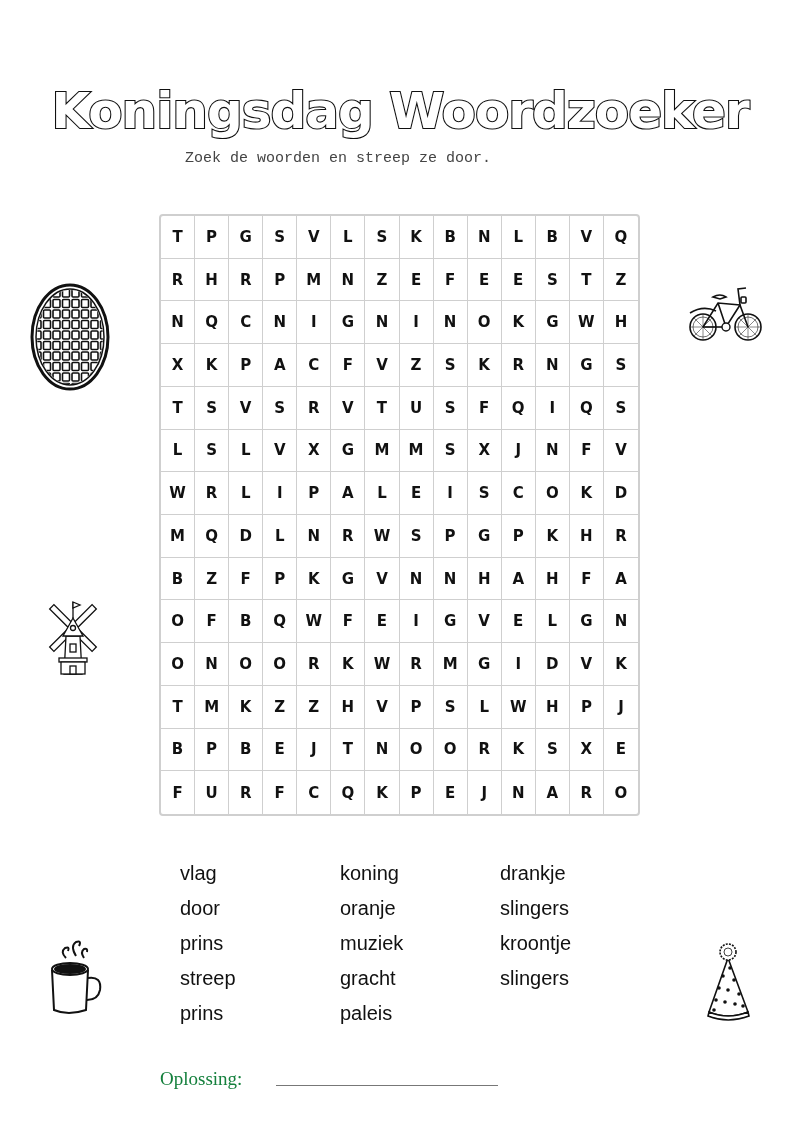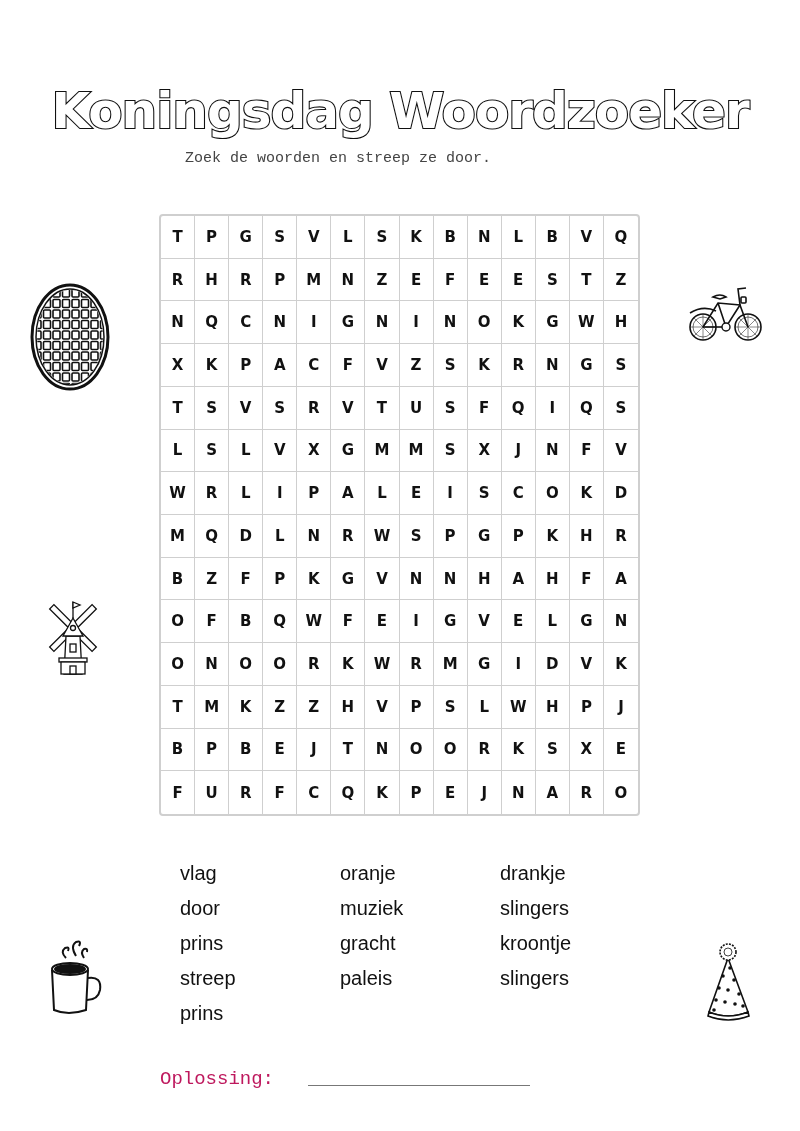--- a/index.html
+++ b/index.html
@@ -39,21 +39,21 @@
     }
     .word-col { display: flex; flex-direction: column; }
     .word {
       font-family: "Liberation Sans", sans-serif; font-size: 20px; color: #111;
       height: 35px; line-height: 30px;
     }
 
     .solution {
       position: absolute; left: 160px; top: 1068px; display: flex; align-items: flex-end;
     }
-    .solution-label { font-family: Liberation Mono, monospace; font-size: 19px; color: #be185d; }
+    .solution-label { font-family: Liberation Serif, serif; font-size: 19px; color: #15803d; }
     .solution-line { margin-left: 34px; width: 222px; height: 0; border-bottom: 1.5px solid #777; margin-bottom: 4px; }
 
     .deco { position: absolute; }
   </style>
 </head>
 <body>
 
 <div class="title">Koningsdag Woordzoeker</div>
 <div class="subtitle">Zoek de woorden en streep ze door.</div>
 
@@ -433,20 +433,21 @@
 
 <div class="words" id="words">
     <div class="word-col">
       <div class="word">vlag</div>
       <div class="word">door</div>
       <div class="word">prins</div>
       <div class="word">streep</div>
       <div class="word">prins</div>
     </div>
     <div class="word-col">
+      <div class="word">koning</div>
       <div class="word">oranje</div>
       <div class="word">muziek</div>
       <div class="word">gracht</div>
       <div class="word">paleis</div>
     </div>
     <div class="word-col">
       <div class="word">drankje</div>
       <div class="word">slingers</div>
       <div class="word">kroontje</div>
       <div class="word">slingers</div>

